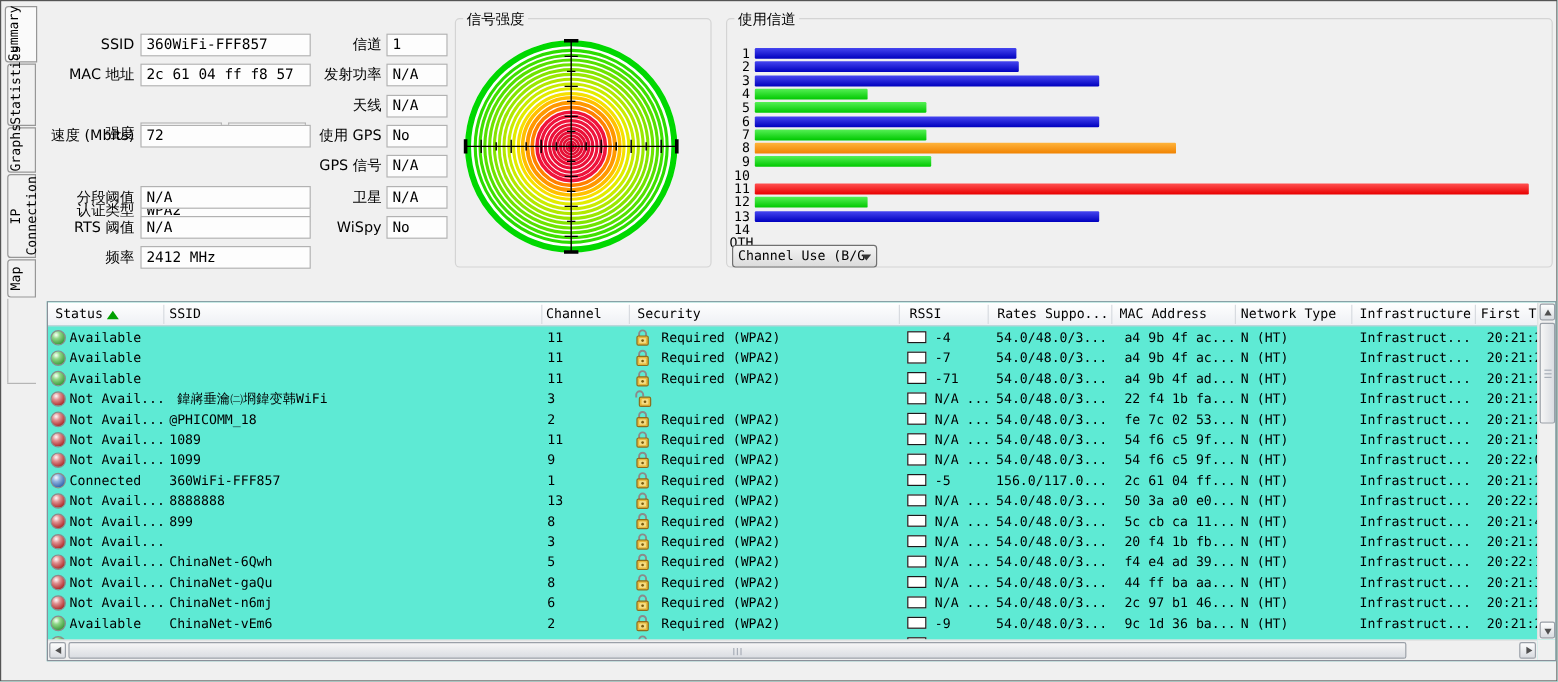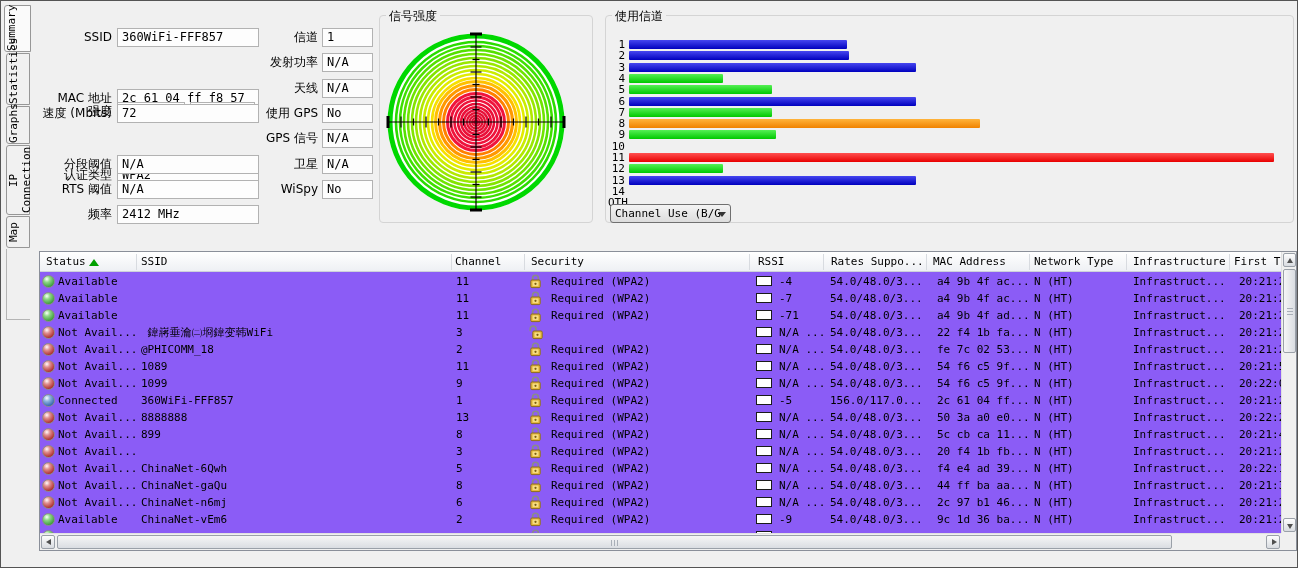--- a/index.html
+++ b/index.html
@@ -41,21 +41,21 @@
               font-family: "DejaVu Sans Mono", "Liberation Mono", monospace; color: #000; }
   .bar-wrap { position: absolute; left: 21px; right: 0; top: 0; height: 9px; }
   .bar { position: absolute; left: 0; top: 0; height: 9px; border-radius: 1px; }
   .combo { position: absolute; left: 4px; top: 188px; width: 121px; height: 19px; background: linear-gradient(#f4f4f4, #dcdcdc);
            border: 1px solid #707070; border-radius: 3px; font-size: 11px; line-height: 17px; padding-left: 4px;
            font-family: "DejaVu Sans Mono", "Liberation Mono", monospace; white-space: nowrap; overflow: hidden; cursor: default; }
   .combo-arrow { position: absolute; right: 4px; top: 7px; width: 0; height: 0;
                  border-left: 4px solid transparent; border-right: 4px solid transparent; border-top: 5px solid #333; }
 
   
-  .tablepanel { position: absolute; left: 38px; top: 250px; width: 1258px; height: 300px; background: #8b5cf6; border: 1px solid #8a8f99; }
+  .tablepanel { position: absolute; left: 38px; top: 250px; width: 1258px; height: 300px; background: #5eead4; border: 1px solid #8a8f99; }
   .thead { position: absolute; left: 0; top: 0; right: 15px; height: 20px; background: linear-gradient(#ffffff, #eef0f4); border-bottom: 1px solid #cdd2da; }
   .hcell { position: absolute; top: 0; height: 20px; line-height: 20px; font-size: 11px; white-space: nowrap;
            font-family: "DejaVu Sans Mono", "Liberation Mono", monospace; color: #000; }
   .h0{left:6px} .h1{left:101px} .h2{left:415px} .h3{left:491px} .h4{left:718px}
   .h5{left:791px} .h6{left:893px} .h7{left:994px} .h8{left:1093px} .h9{left:1194px}
   .hsep { position: absolute; top: 2px; width: 1px; height: 16px; background: #d8dbe0; }
   .sort-asc { position: absolute; left: 49px; top: 7px; width: 0; height: 0;
               border-left: 5px solid transparent; border-right: 5px solid transparent; border-bottom: 7px solid #00a000; }
   .tbody { position: absolute; left: 0; top: 0; right: 15px; bottom: 17px; overflow: hidden; }
   .trow { position: absolute; left: 0; right: 0; height: 17px; }
@@ -119,21 +119,21 @@
   <div class="tabstub-v"></div>
   <div class="tabstub-h"></div>
 
   <div>
 
   <div class="f-row" style="top: 27px;">
         <span class="flabel l">SSID</span>
         <span class="fbox v1">360WiFi-FFF857</span>
 
       </div>
-      <div class="f-row" style="top: 52.3px; margin-top: 36px;">
+      <div class="f-row" style="top: 52.3px;">
         <span class="flabel l">MAC 地址</span>
         <span class="fbox v1">2c 61 04 ff f8 57</span>
 
       </div>
       <div class="f-row" style="top: 77.6px; margin-top: 23px;">
         <span class="flabel l">强度</span>
         <span class="fbox v1 narrow">-5 dBm</span>
         <span class="fbox v2">100 %</span>
       </div>
       <div class="f-row" style="top: 102.9px;">

